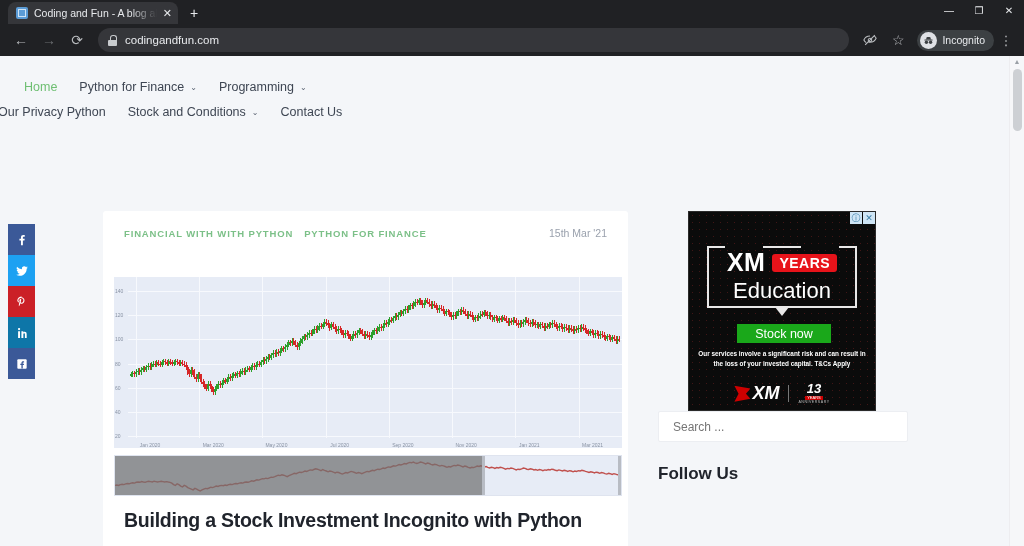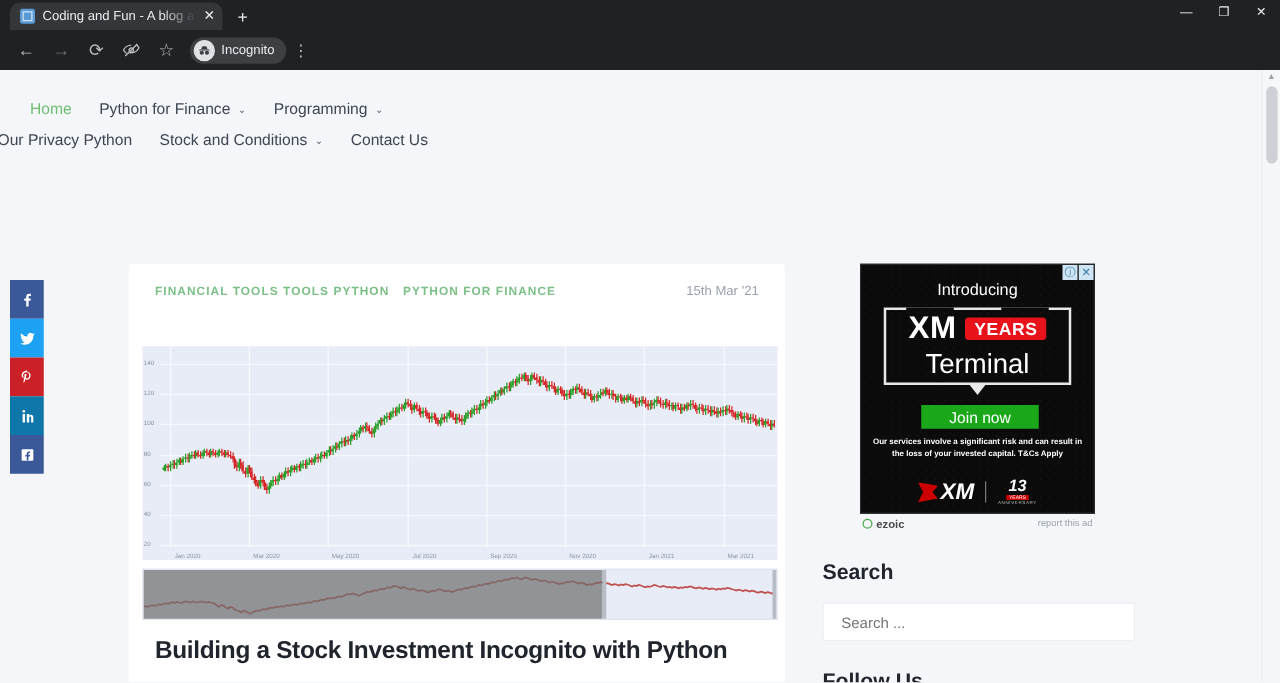--- a/index.html
+++ b/index.html
@@ -301,20 +301,24 @@
       <div class="winbtn">—</div>
       <div class="winbtn">❐</div>
       <div class="winbtn">✕</div>
     </div>
   </div>
 
   <div class="toolbar">
     <div class="navbtn">←</div>
     <div class="navbtn dim">→</div>
     <div class="navbtn">⟳</div>
+    <div class="omnibox">
+      <div class="lock-ico"></div>
+      <div class="url">codingandfun.com</div>
+    </div>
     <div class="tb-right">
       <div class="navbtn">
         <svg viewBox="0 0 16 16" width="14" height="14">
           <path d="M8 3.5C4.5 3.5 1.8 6 1 8c.4 1 1.4 2.2 2.7 3" fill="none" stroke="#b9bcbf" stroke-width="1.2"></path>
           <path d="M6.2 10.3c.55.2 1.16.2 1.8.2 3.5 0 6.2-2.5 7-4.5-.35-.85-1.1-1.9-2.2-2.7" fill="none" stroke="#b9bcbf" stroke-width="1.2"></path>
           <circle cx="8" cy="8" r="2" fill="none" stroke="#b9bcbf" stroke-width="1.2"></circle>
           <line x1="2.5" y1="13.5" x2="13.5" y2="2.5" stroke="#b9bcbf" stroke-width="1.3"></line>
         </svg>
       </div>
       <div class="navbtn">☆</div>
@@ -389,21 +393,21 @@
           </div>
           <div class="nav-item">
             <span>Contact Us</span>
           </div>
         </div>
       </div>
     </div>
 
     <div class="article-card">
       <div class="meta-row">
-        <span class="cat">FINANCIAL TOOLS TOOLS PYTHON</span>
+        <span class="cat">FINANCIAL WITH WITH PYTHON</span>
         <span class="cat">PYTHON FOR FINANCE</span>
         <span class="post-date">15th Mar '21</span>
       </div>
 
       <div class="chart-wrap">
         <div class="plot" id="plot">
             <div class="gridline-h" style="top: 14.0769px;"></div>
             <div class="ytick" style="top: 14.0769px;">140</div>
             <div class="gridline-h" style="top: 38.2308px;"></div>
             <div class="ytick" style="top: 38.2308px;">120</div>
@@ -1026,53 +1030,44 @@
     </div>
 
     <div class="sidebar">
 
       <div class="ad-box">
         <div class="ad-dots"></div>
         <div class="ad-corner">
           <div class="ad-ic">ⓘ</div>
           <div class="ad-ic">✕</div>
         </div>
-        <div class="ad-intro">Introducing</div>
         <div class="ad-bracket"></div>
         <div class="ad-xm-row">
           <span class="ad-xm">XM</span>
           <span class="ad-live">YEARS</span>
         </div>
-        <div class="ad-edu">Terminal</div>
+        <div class="ad-edu">Education</div>
         <div class="ad-point"></div>
-        <div class="ad-join">Join now</div>
+        <div class="ad-join">Stock now</div>
         <div class="ad-disc">Our services involve a significant risk and can result in the loss of your invested capital. T&amp;Cs Apply</div>
         <div class="ad-logos">
           <div class="ad-logo-xm">
             <span class="ad-flag"></span>
             <span>XM</span>
           </div>
           <span class="ad-sep"></span>
           <div class="ad-anni">
             <span class="ad-anni-top">13</span>
             <span class="ad-anni-badge">YEARS</span>
             <span class="ad-anni-bot">ANNIVERSARY</span>
           </div>
         </div>
       </div>
 
-      <div class="ezoic-bar">
-        <div class="ezoic">
-          <span class="ezoic-dot"></span>
-          <span class="ezoic-txt">ezoic</span>
-        </div>
-        <div class="report-ad">report this ad</div>
-      </div>
-
-      <div class="side-h">Search</div>
+
       <div class="search-box">
         <input type="text" placeholder="Search ..." style="">
       </div>
 
       <div class="side-h">Follow Us</div>
 
     </div>
 
     <div class="scrollbar">
       <div class="sb-up">▲</div>

